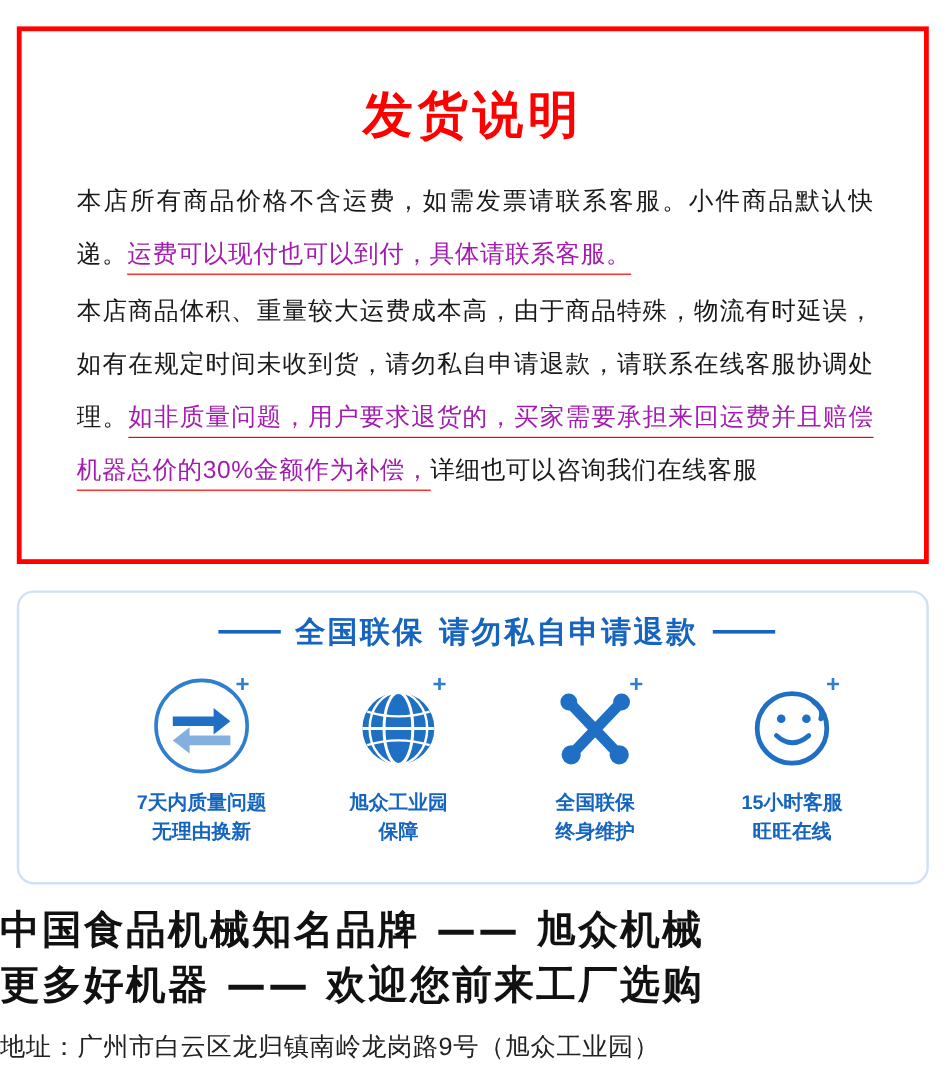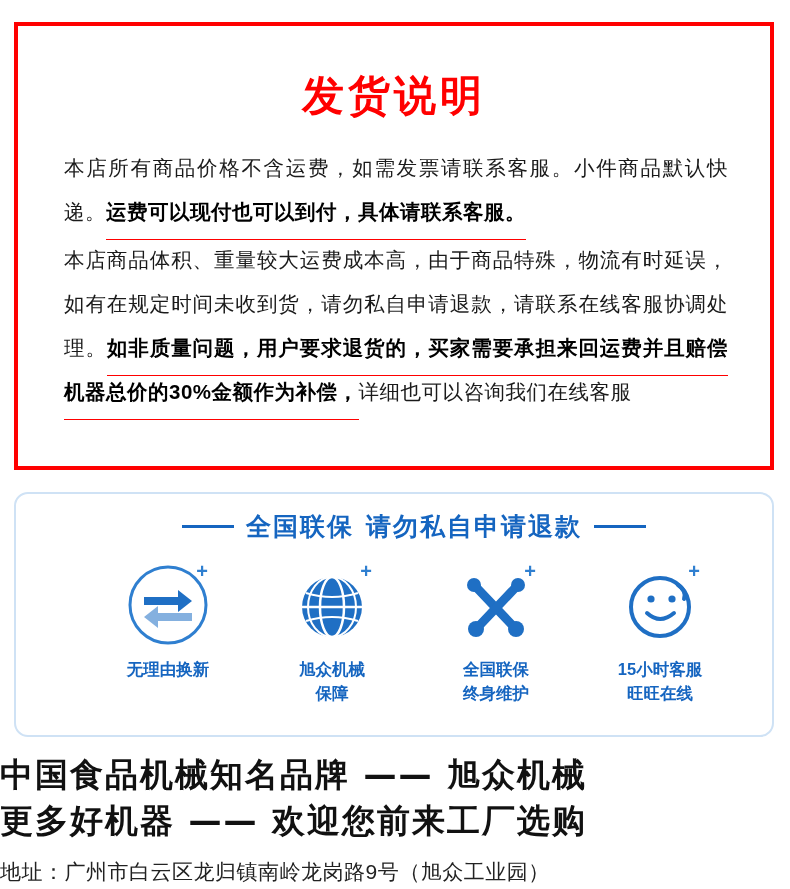--- a/index.html
+++ b/index.html
@@ -47,24 +47,23 @@
   }
   .para {
     font-size: 20.5px;
     line-height: 44px;
     color: #1a1a1a;
     text-align: justify;
     margin: 0 0 4px 0;
     letter-spacing: 0.5px;
   }
   .para .hl {
-    color: #000000;
+    color: #a21caf;
     border-bottom: 1.5px solid #ff0000;
-    padding-bottom: 16px;
-    font-weight: bold;
+    padding-bottom: 5px;
   }
 
   
   .service-box {
     position: absolute;
     left: 14px;
     top: 492px;
     width: 760px;
     height: 245px;
     box-sizing: border-box;
@@ -178,36 +177,37 @@
 
       <div class="svc">
         <div class="ico">
           <svg width="84" height="84" viewBox="0 0 84 84">
             <circle cx="42" cy="42" r="38" fill="none" stroke="#2f7fd0" stroke-width="3"></circle>
             <polygon points="18,34 52,34 52,27 66,38 52,49 52,42 18,42" fill="#1f6fc4"></polygon>
             <polygon points="66,50 32,50 32,43 18,54 32,65 32,58 66,58" fill="#1f6fc4" opacity="0.55"></polygon>
           </svg>
           <span class="plus">+</span>
         </div>
+        <div class="lbl">7天内质量问题</div>
         <div class="lbl">无理由换新</div>
       </div>
 
       <div class="svc">
         <div class="ico">
           <svg width="84" height="84" viewBox="0 0 84 84">
             <circle cx="42" cy="44" r="30" fill="#1f6fc4"></circle>
             <ellipse cx="42" cy="44" rx="12" ry="30" fill="none" stroke="#ffffff" stroke-width="2.5"></ellipse>
             <ellipse cx="42" cy="44" rx="24" ry="30" fill="none" stroke="#ffffff" stroke-width="2"></ellipse>
             <line x1="12" y1="44" x2="72" y2="44" stroke="#ffffff" stroke-width="2.5"></line>
             <path d="M16 30 Q42 38 68 30" fill="none" stroke="#ffffff" stroke-width="2"></path>
             <path d="M16 58 Q42 50 68 58" fill="none" stroke="#ffffff" stroke-width="2"></path>
           </svg>
           <span class="plus">+</span>
         </div>
-        <div class="lbl">旭众机械</div>
+        <div class="lbl">旭众工业园</div>
         <div class="lbl">保障</div>
       </div>
 
       <div class="svc">
         <div class="ico">
           <svg width="84" height="84" viewBox="0 0 84 84">
             <g stroke="#1f6fc4" stroke-width="9" stroke-linecap="round" fill="none">
               <line x1="22" y1="24" x2="60" y2="64"></line>
               <line x1="62" y1="24" x2="24" y2="64"></line>
             </g>

